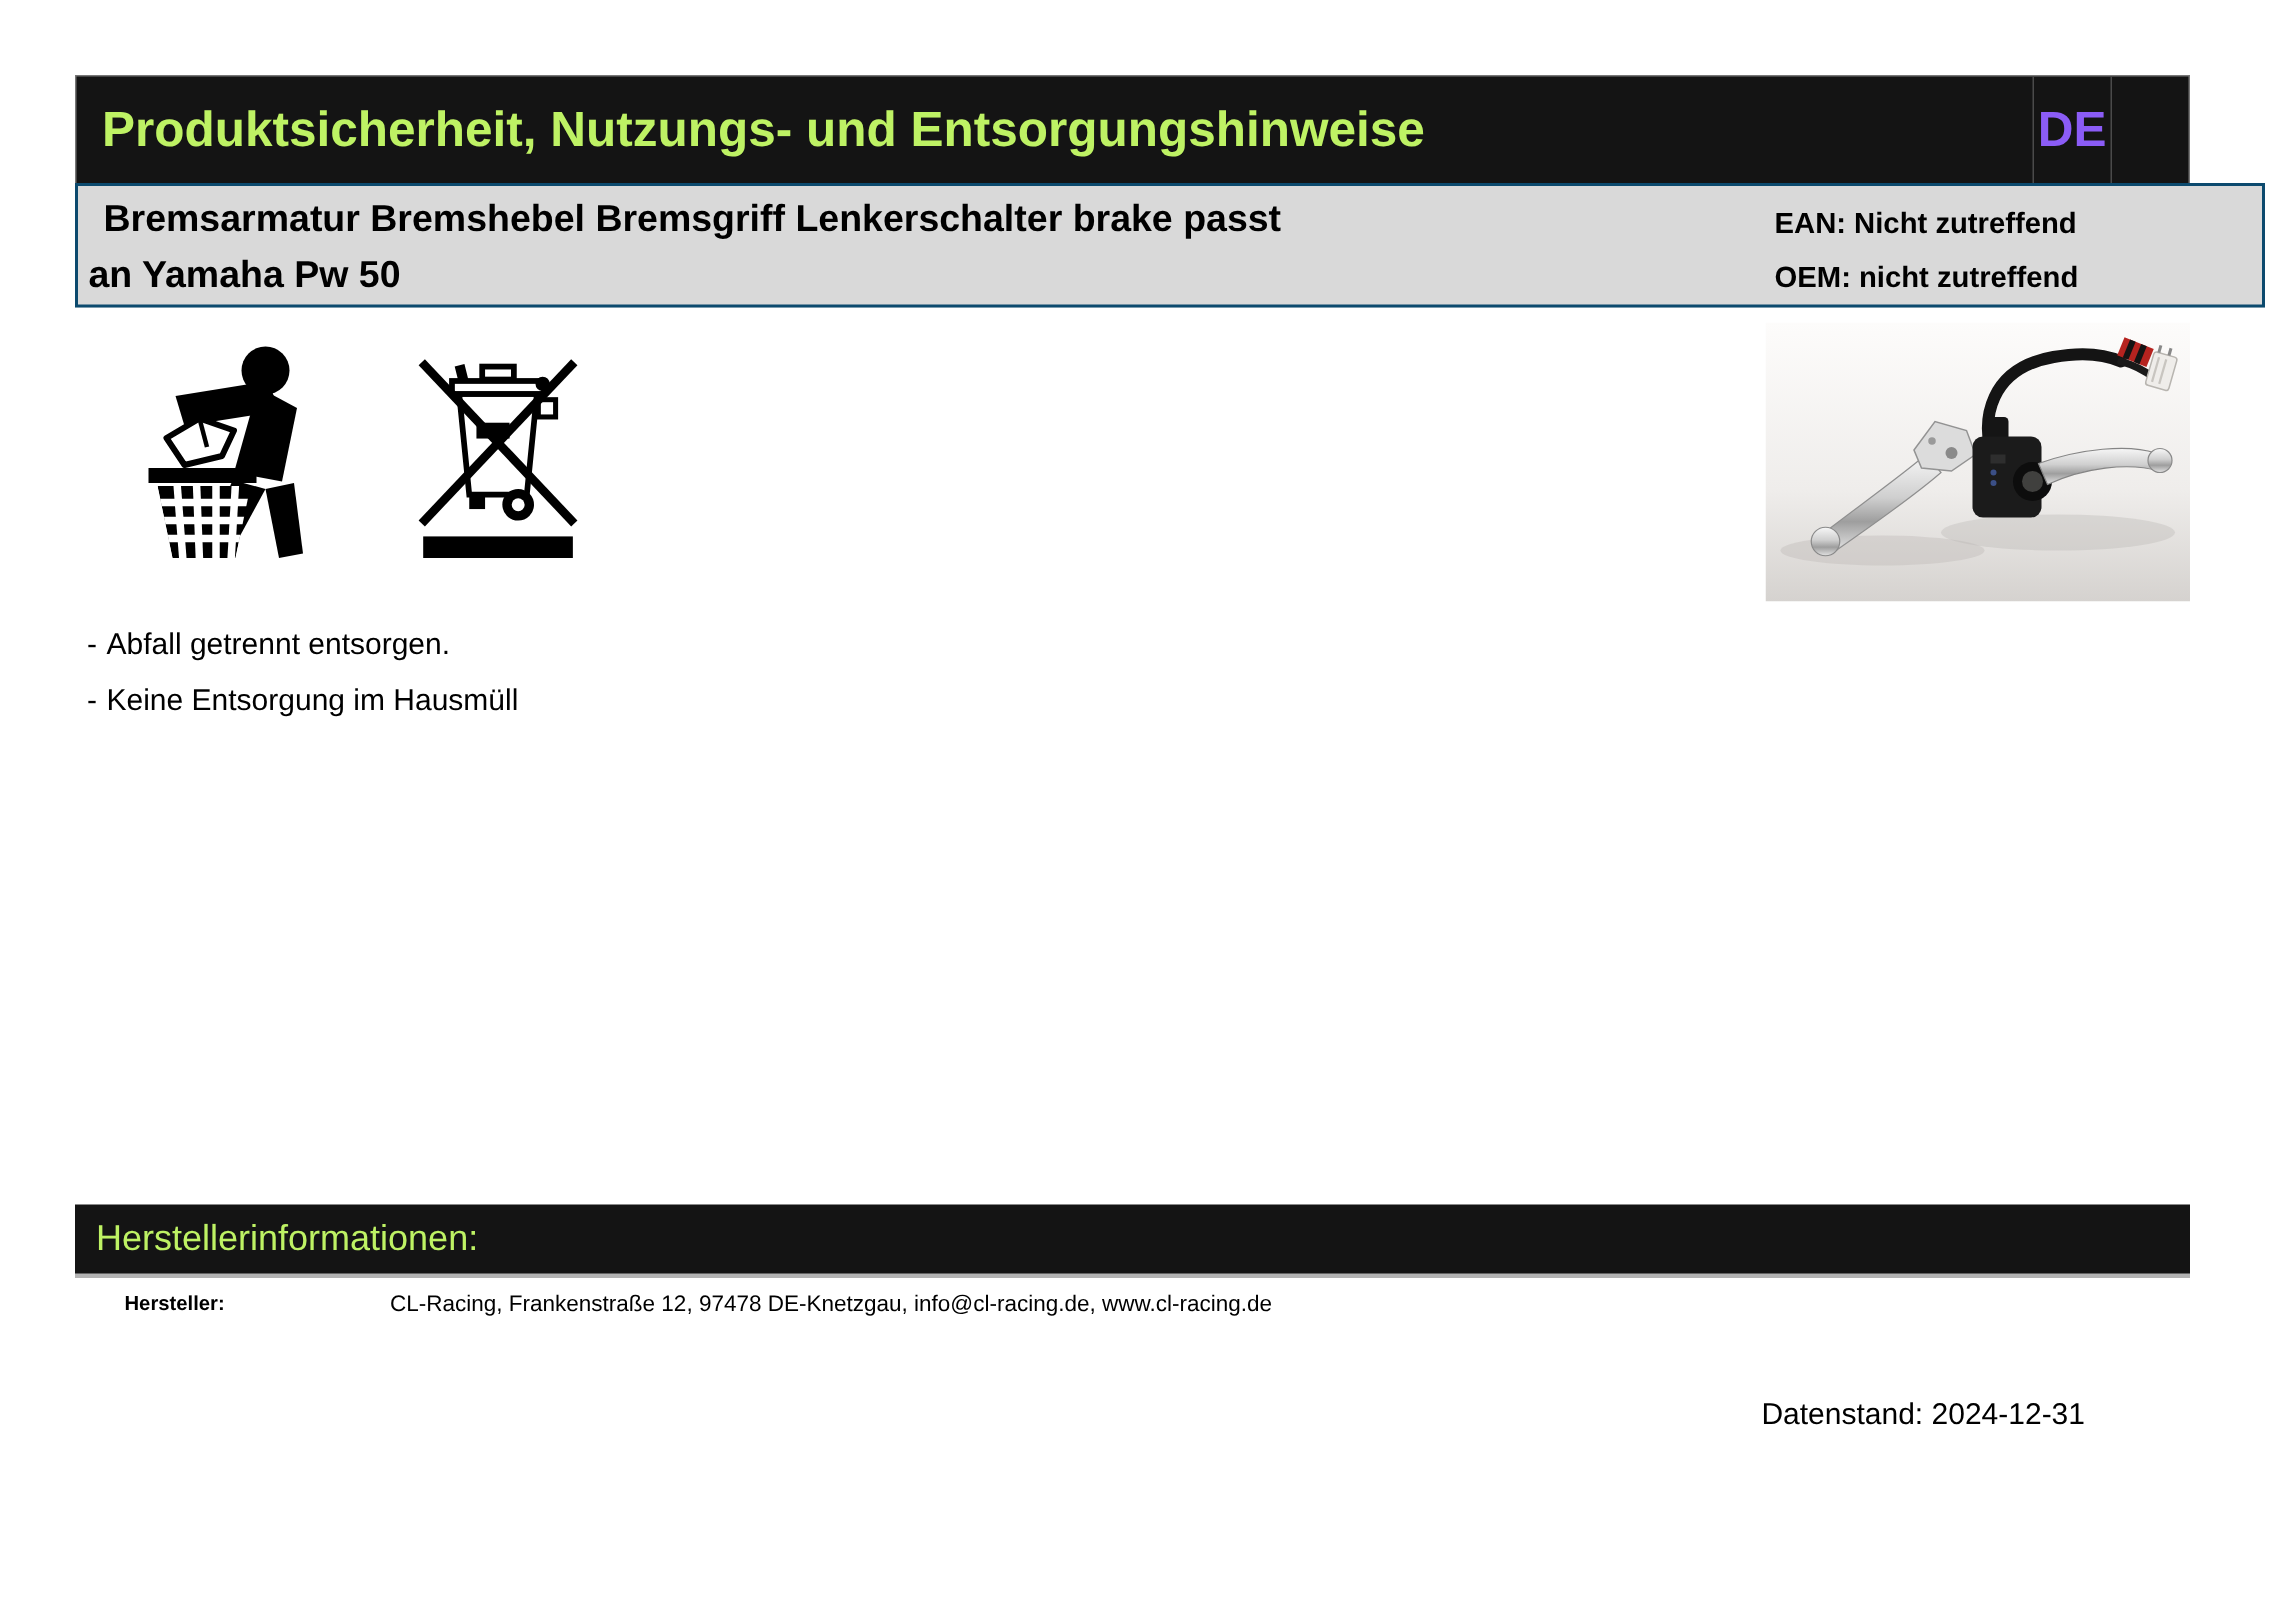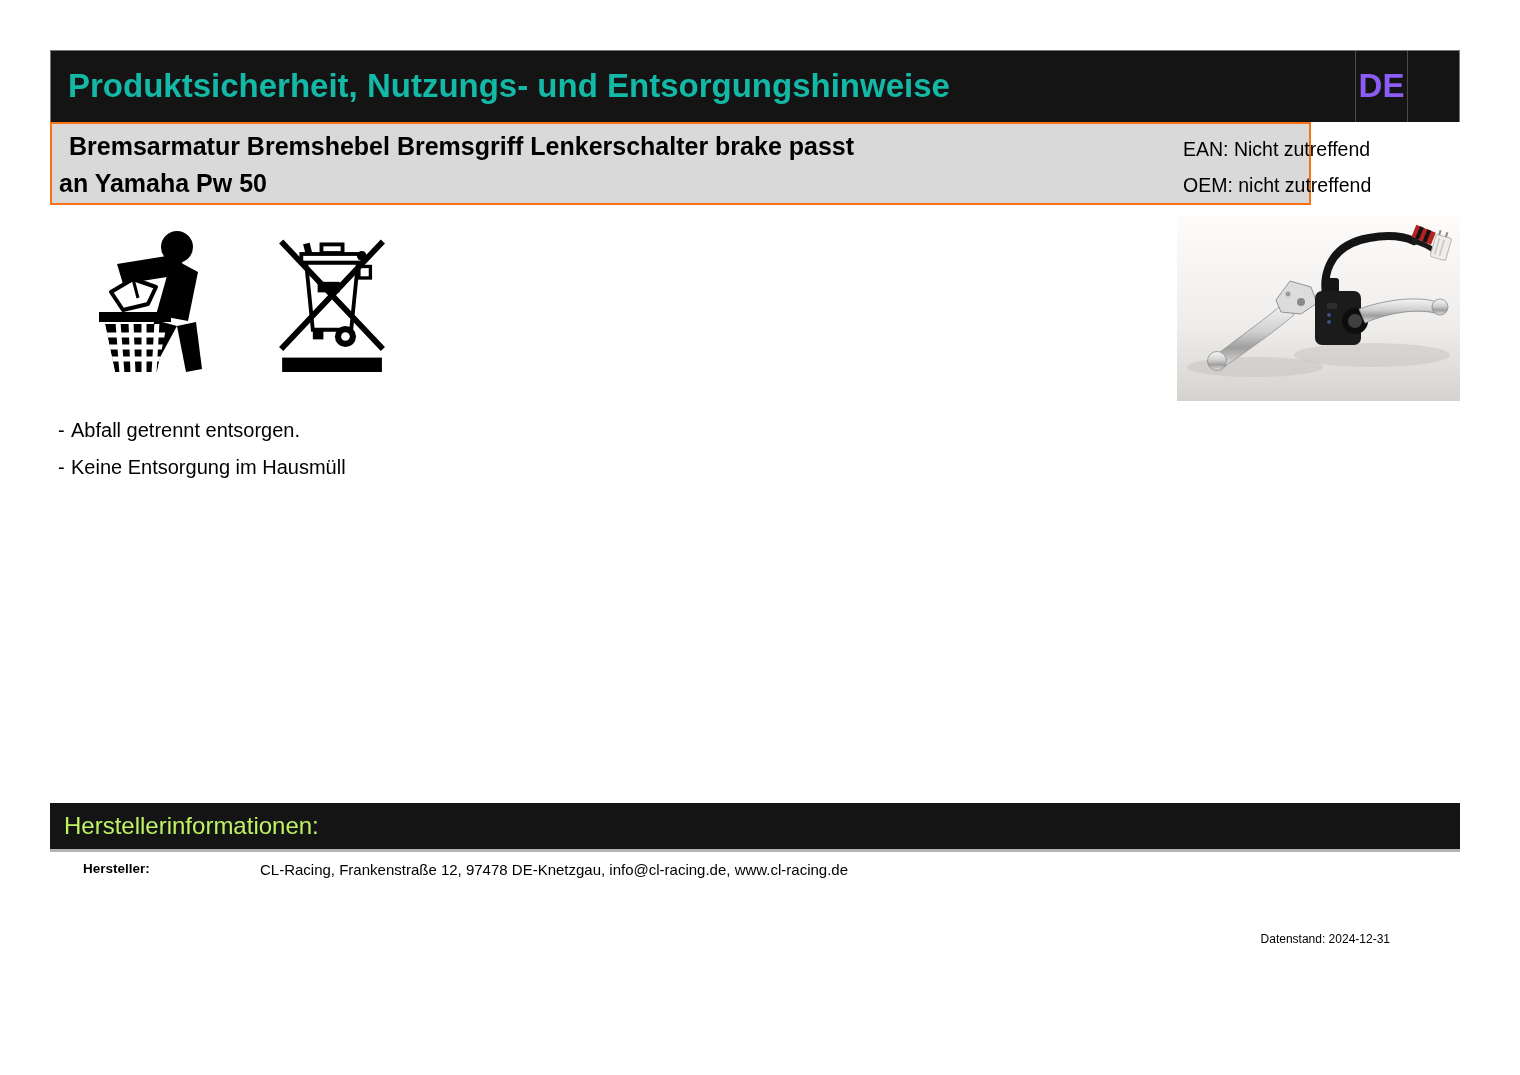--- a/index.html
+++ b/index.html
@@ -21,52 +21,52 @@
     background: #141414;
     border: 1px solid #777;
     border-bottom: none;
   }
   .header .title {
     position: absolute;
     left: 17px; top: 0;
     line-height: 70px;
     font-size: 33px;
     font-weight: bold;
-    color: #14b8a6;
+    color: #bef264;
     white-space: nowrap;
   }
   .lang-badge {
     position: absolute;
     left: 1304px; top: 0;
     width: 53px; height: 100%;
     border-left: 1px solid #4a4a4a;
     border-right: 1px solid #4a4a4a;
     text-align: center;
     line-height: 70px;
     font-size: 33px;
     font-weight: bold;
     color: #8b5cf6;
   }
 
   
   .subheader {
     position: absolute;
     left: 50px; top: 122px;
-    width: 1261px; height: 83px;
+    width: 1460px; height: 83px;
     background: #d9d9d9;
-    border: 2px solid #f97316;
+    border: 2px solid #0c4a6e;
   }
   .pname { position: absolute; left: 7px; top: 4px; font-size: 25px; font-weight: bold; line-height: 37px; }
   .pname-l1 { padding-left: 10px; white-space: nowrap; }
   .pname-l2 { white-space: nowrap; }
   .codes {
     position: absolute;
     left: 1131px; top: 7px;
     font-size: 19.5px;
-    font-weight: normal;
+    font-weight: bold;
     line-height: 36px;
     white-space: nowrap;
   }
 
   
   .tidyman-icon { position: absolute; left: 93px; top: 228px; }
   .weee-icon    { position: absolute; left: 275px; top: 230px; }
 
   
   .photo {
@@ -101,21 +101,21 @@
   .mfr-value {
     position: absolute;
     left: 260px; top: 861px;
     font-size: 15px;
   }
 
   
   .datenstand {
     position: absolute;
     right: 130px; top: 932px;
-    font-size: 12px;
+    font-size: 20px;
     text-align: right;
   }
 </style>
 </head>
 <body>
 
 <div class="sheet">
 
   <div class="header">
     <span class="title">Produktsicherheit, Nutzungs- und Entsorgungshinweise</span>

